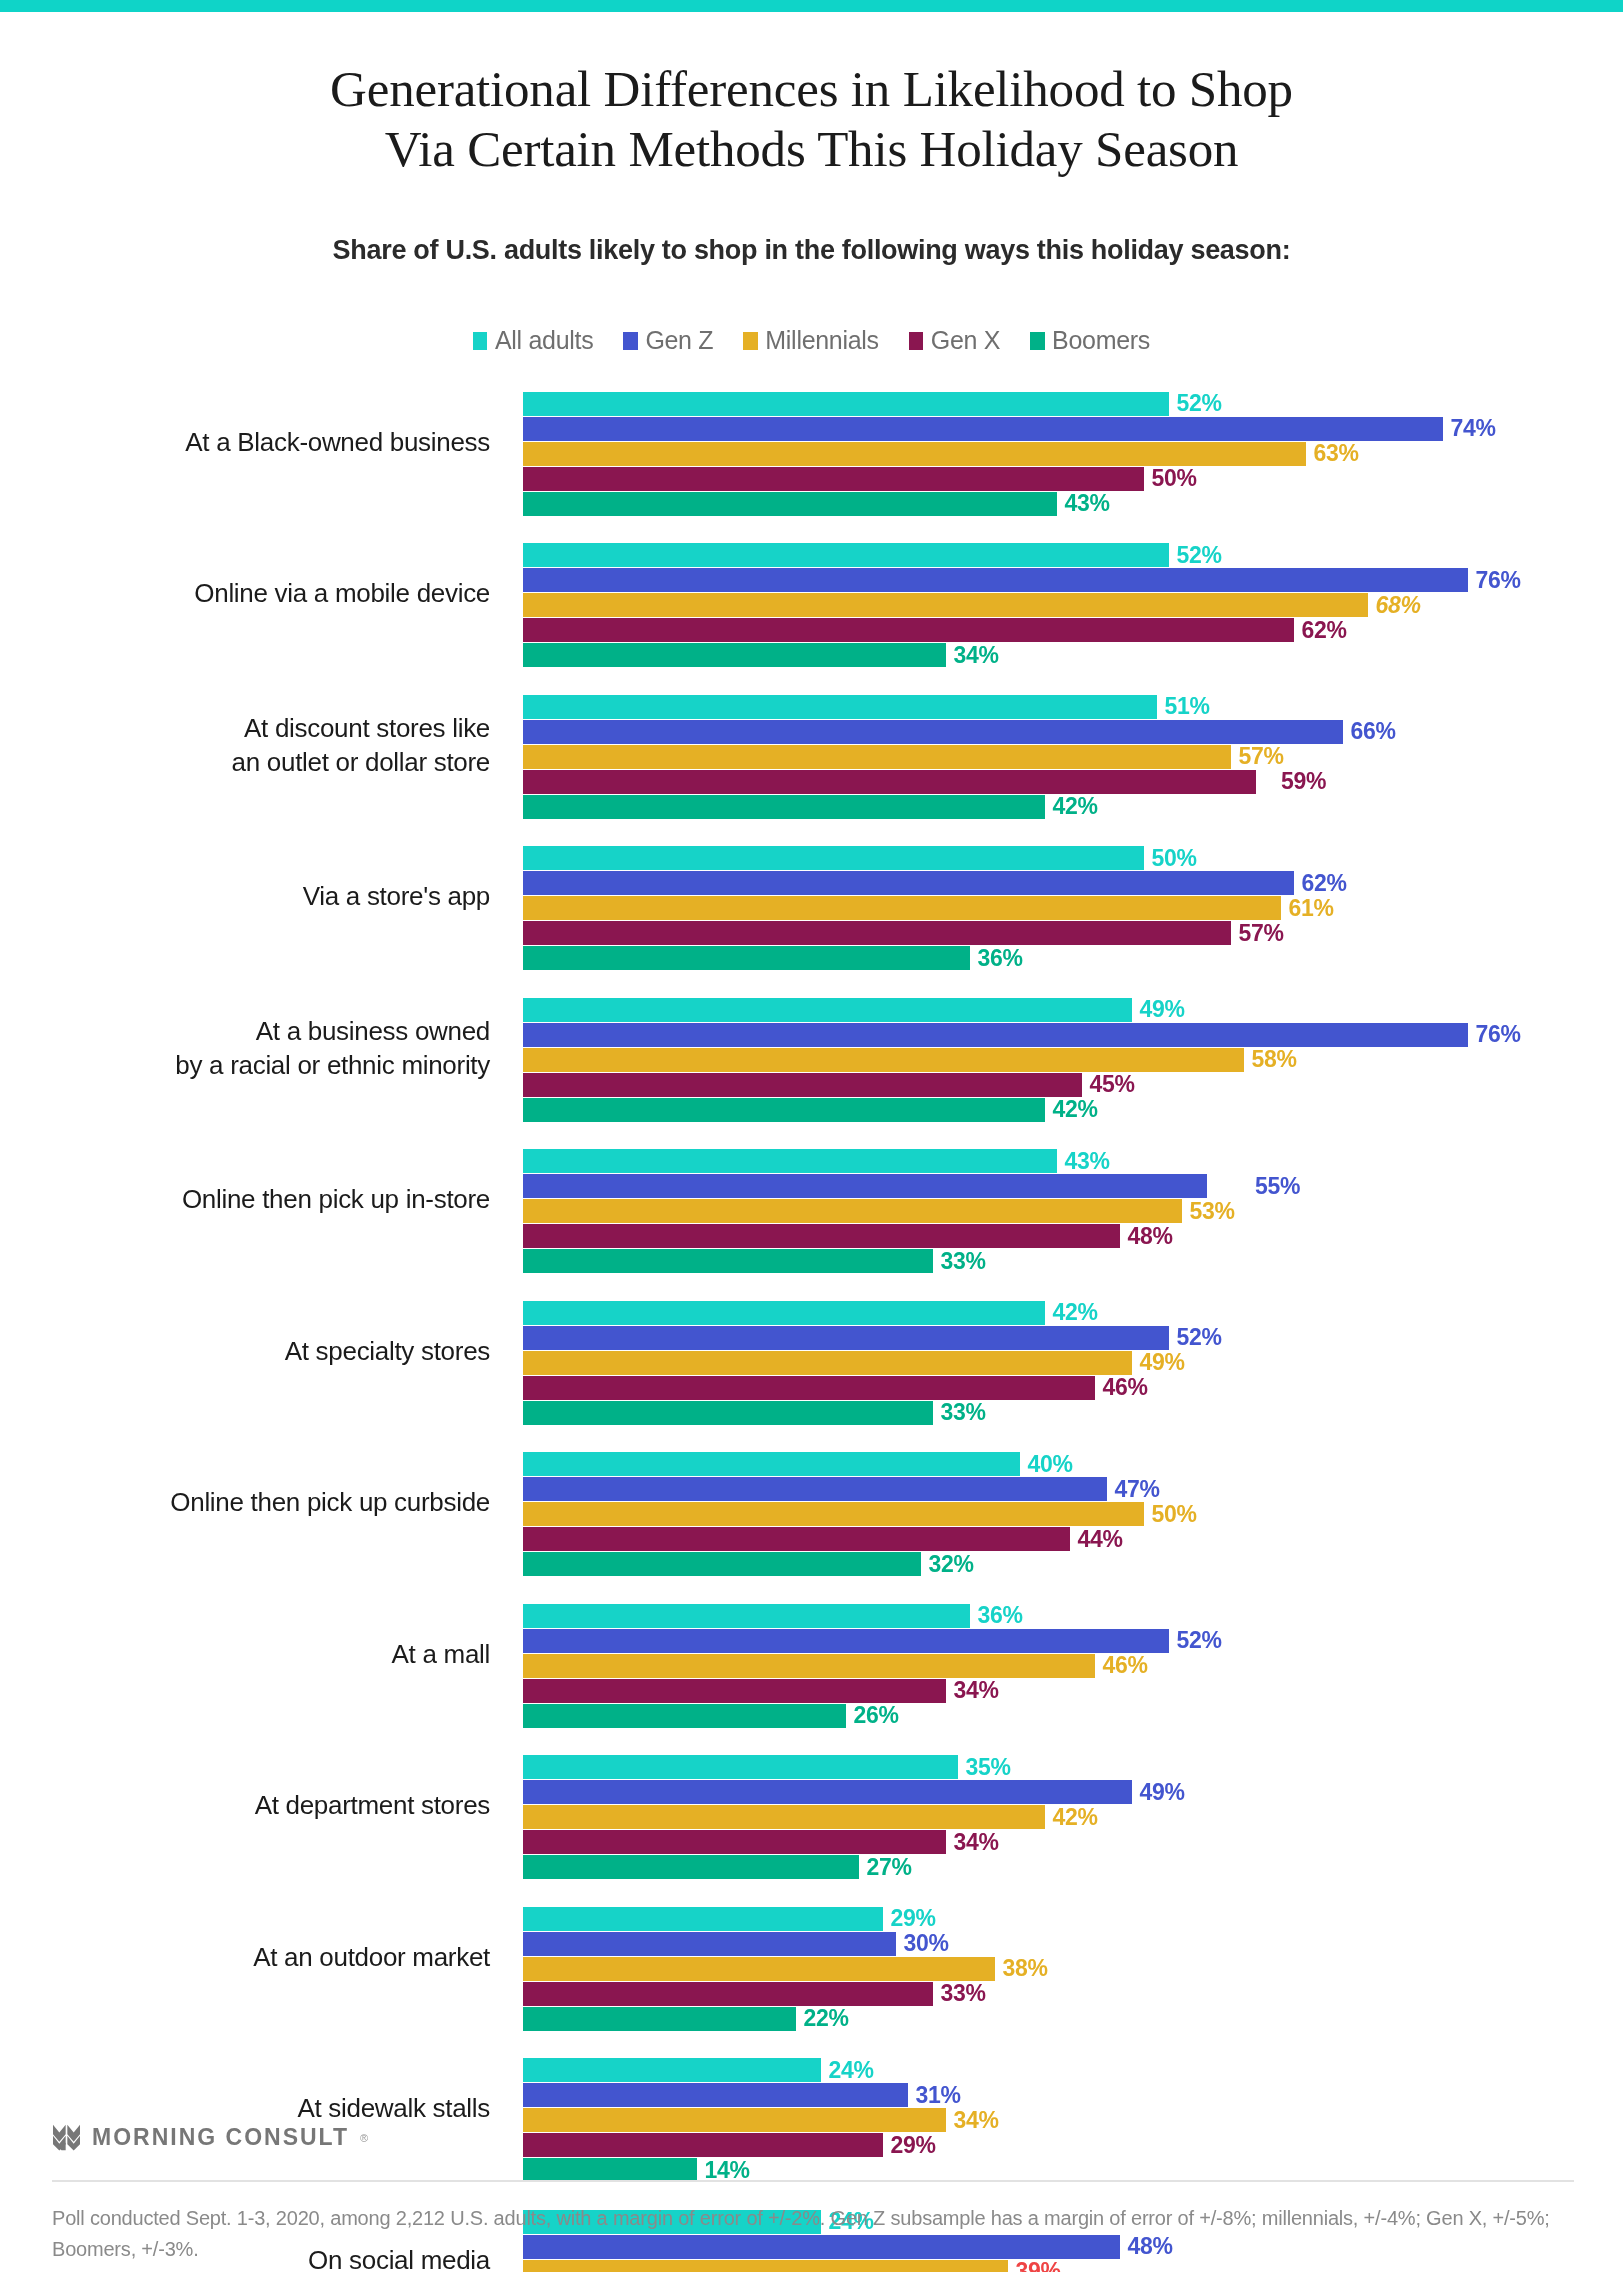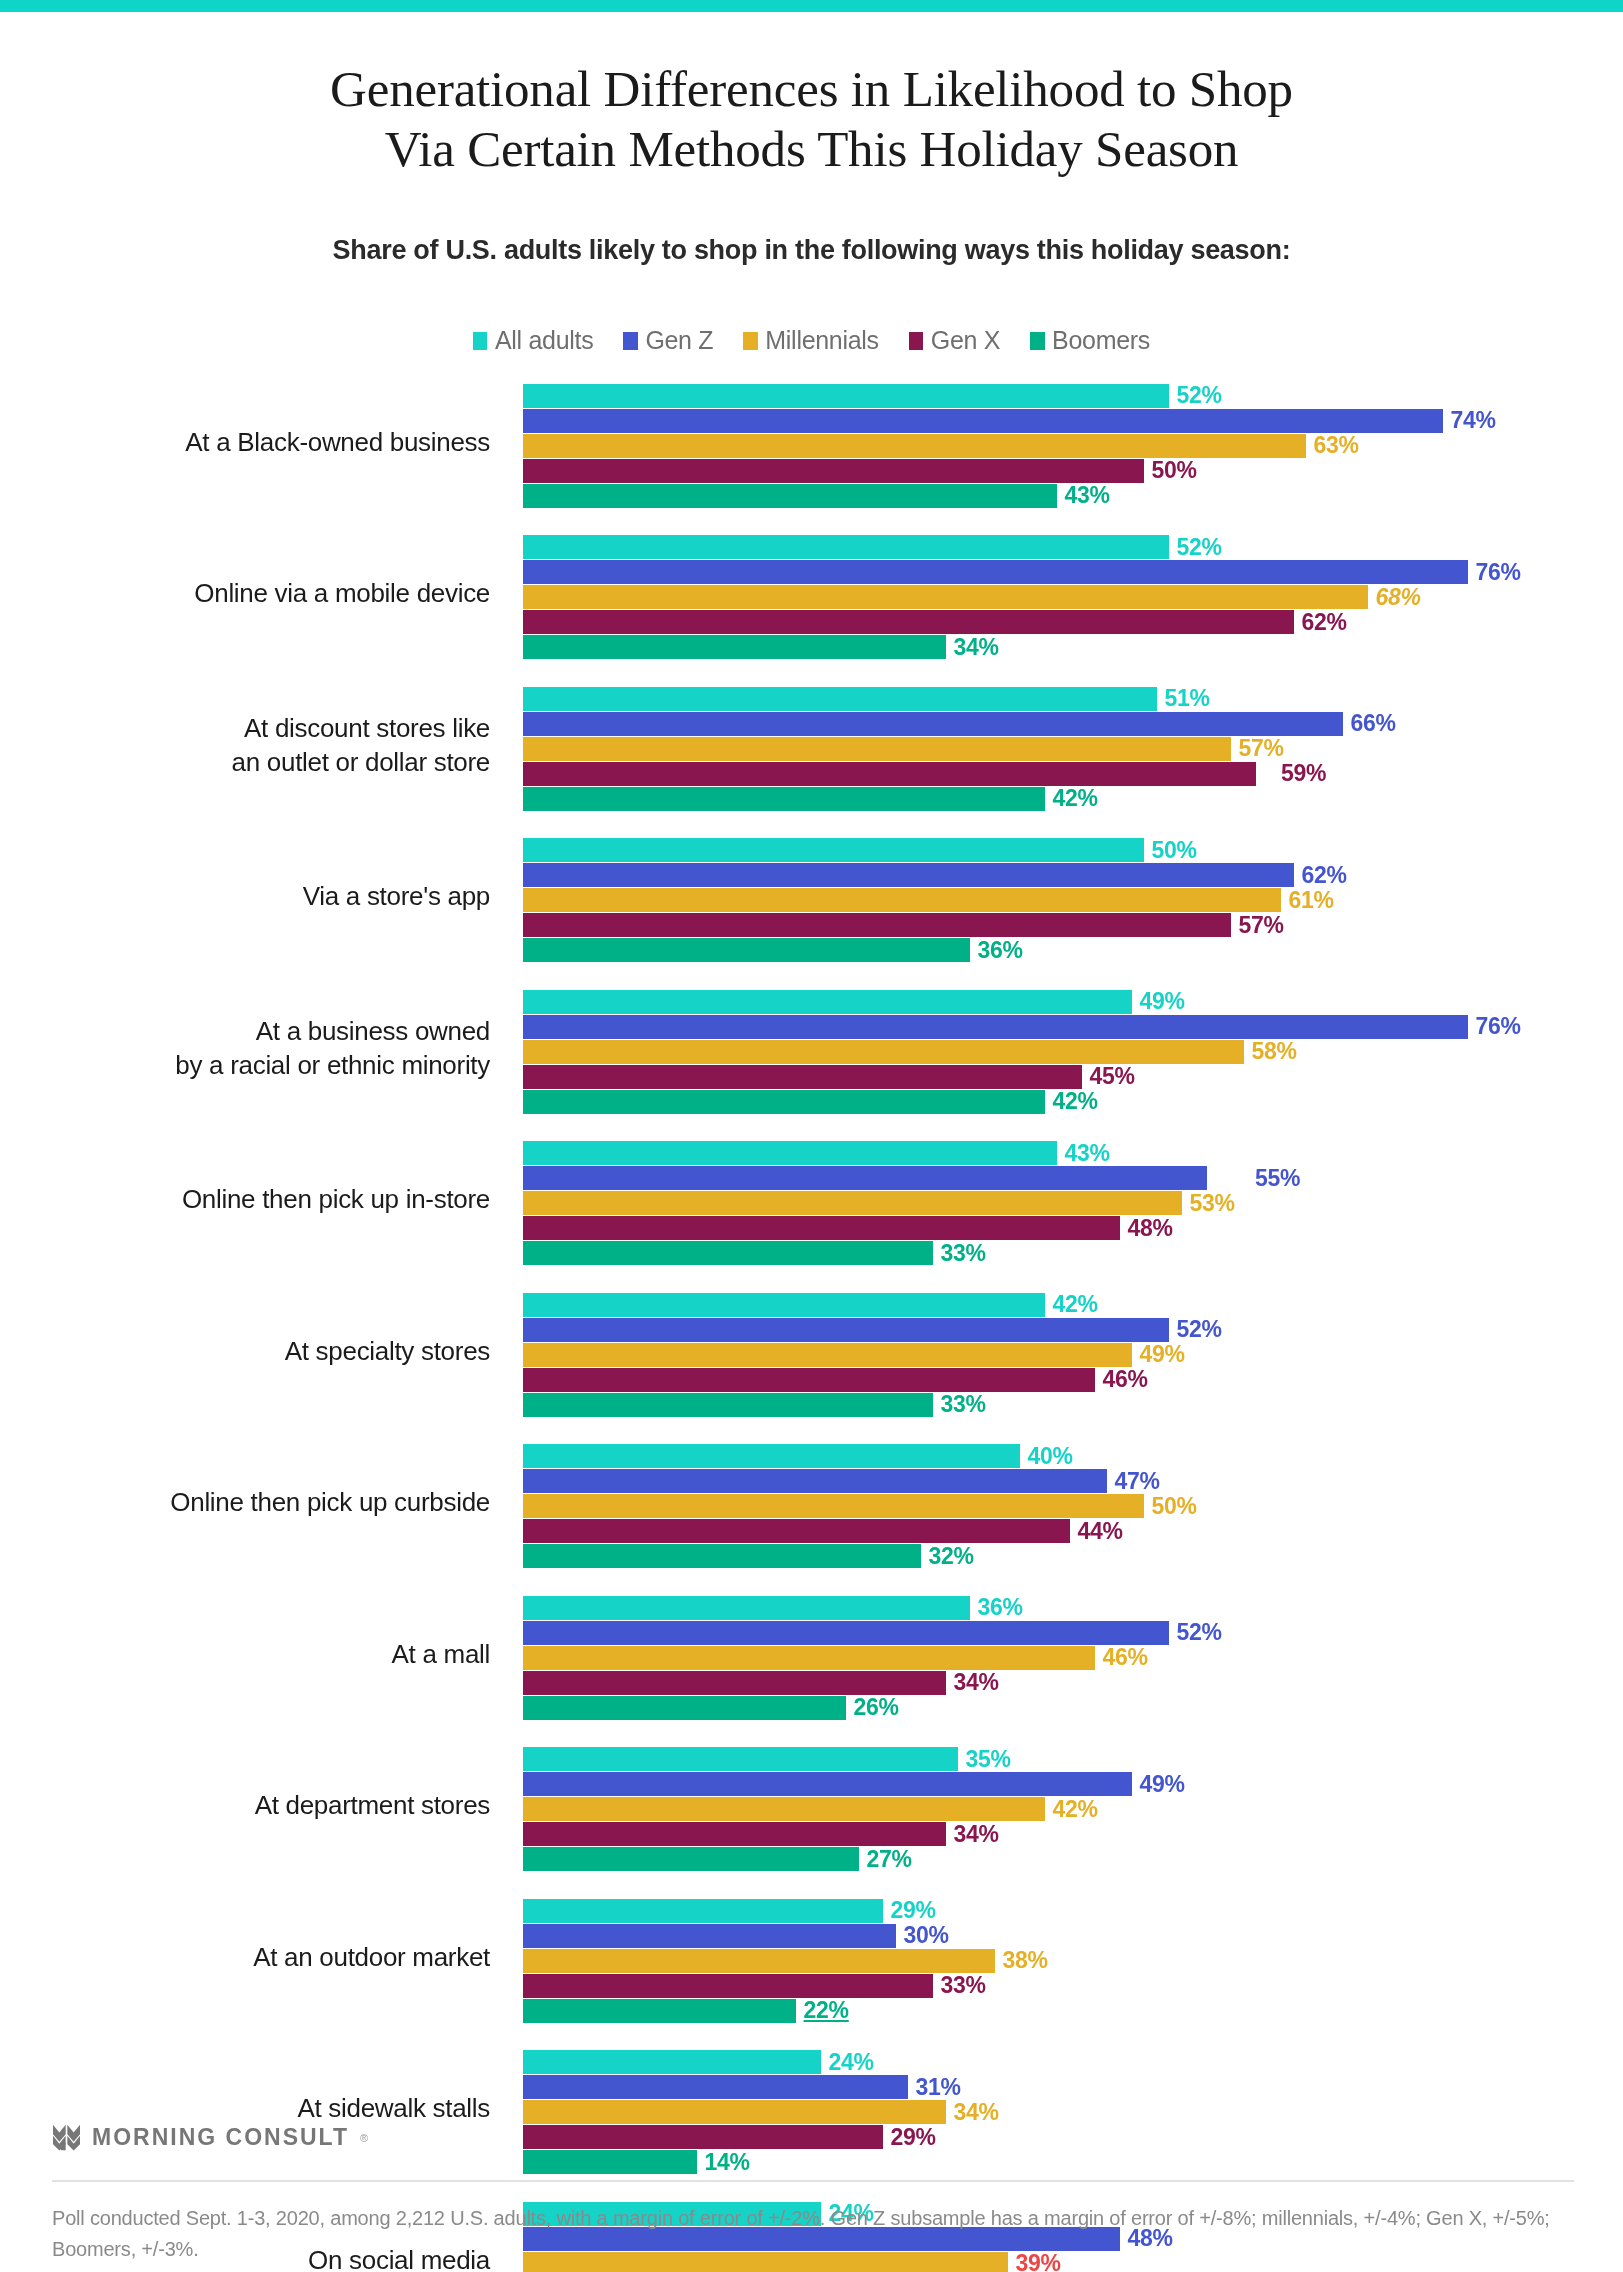--- a/index.html
+++ b/index.html
@@ -77,21 +77,21 @@
     justify-content:center;
     text-align:right;
     font-size:26px;
     color:#1b1b1b;
     line-height:1.28;
     letter-spacing:-0.3px;
     padding-right:17px;
   }
   .bars {
     position:absolute;
-    left:523px; top:4px;
+    left:523px; top:12px;
     height:127px;
     width:1099px;
   }
   .bar-row {
     position:relative;
     height:25px;
     display:flex;
     align-items:center;
   }
   .bar {
@@ -459,21 +459,21 @@
         <div class="bar-row">
           <div class="bar" style="width: 472px; background: rgb(229, 176, 37);"></div>
           <span class="bar-value" style="color: rgb(229, 176, 37);">38%</span>
         </div>
         <div class="bar-row">
           <div class="bar" style="width: 410px; background: rgb(138, 22, 80);"></div>
           <span class="bar-value" style="color: rgb(138, 22, 80);">33%</span>
         </div>
         <div class="bar-row">
           <div class="bar" style="width: 273px; background: rgb(0, 177, 136);"></div>
-          <span class="bar-value" style="color: rgb(0, 177, 136); text-decoration: underline;">22%</span>
+          <span class="bar-value" style="color: rgb(0, 177, 136);">22%</span>
         </div>
       </div>
     </div>
     <div class="cat-group">
       <div class="cat-label">
         <div>At sidewalk stalls</div>
       </div>
       <div class="bars">
         <div class="bar-row">
           <div class="bar" style="width: 298px; background: rgb(22, 211, 200);"></div>

